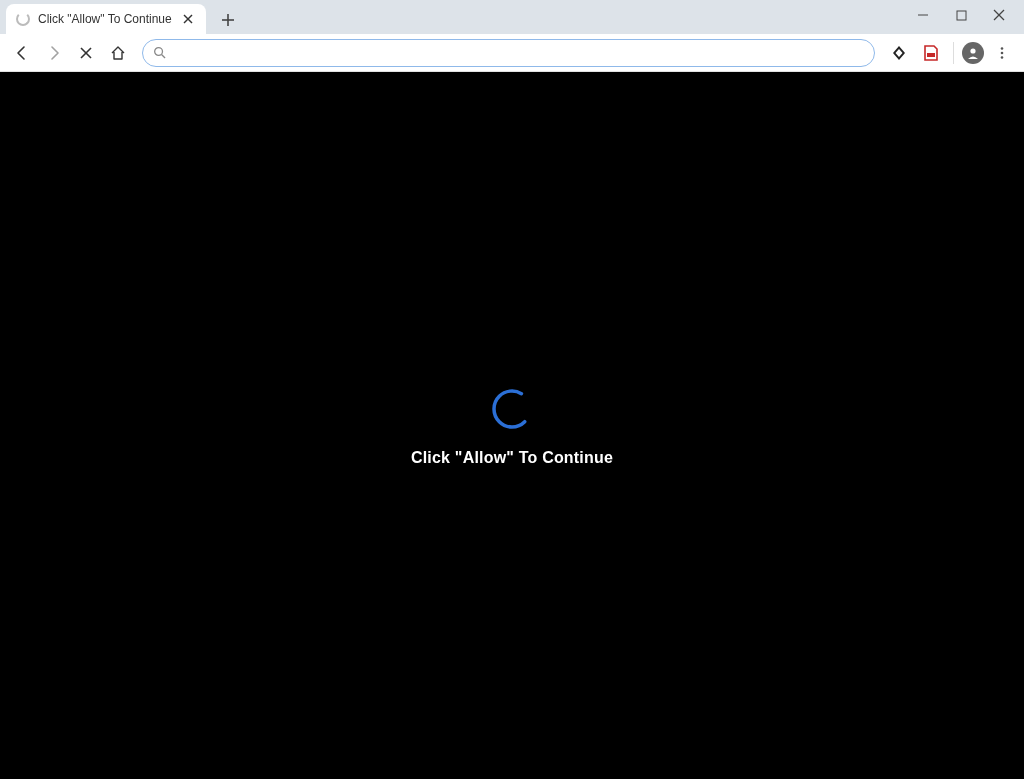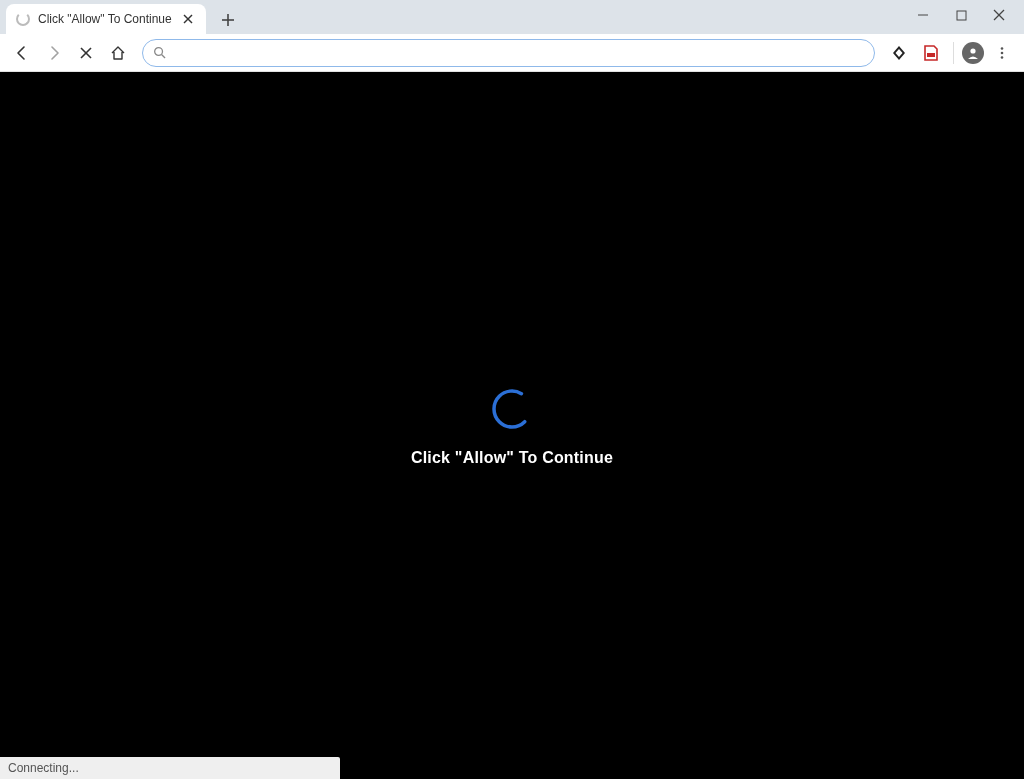--- a/index.html
+++ b/index.html
@@ -292,16 +292,13 @@
 </div>
 
 <div class="viewport">
   <div class="big-spinner">
     <svg viewBox="0 0 48 48">
       <circle cx="24" cy="24" r="18" fill="none" stroke="#2b6fd6" stroke-width="3.5" stroke-linecap="round" stroke-dasharray="80 40" transform="rotate(45 24 24)"></circle>
     </svg>
   </div>
   <div class="page-message">Click "Allow" To Continue</div>
 
-  <div class="statusbar">
-    <span>Connecting...</span>
-  </div>
 </div>
 
 </body></html>

